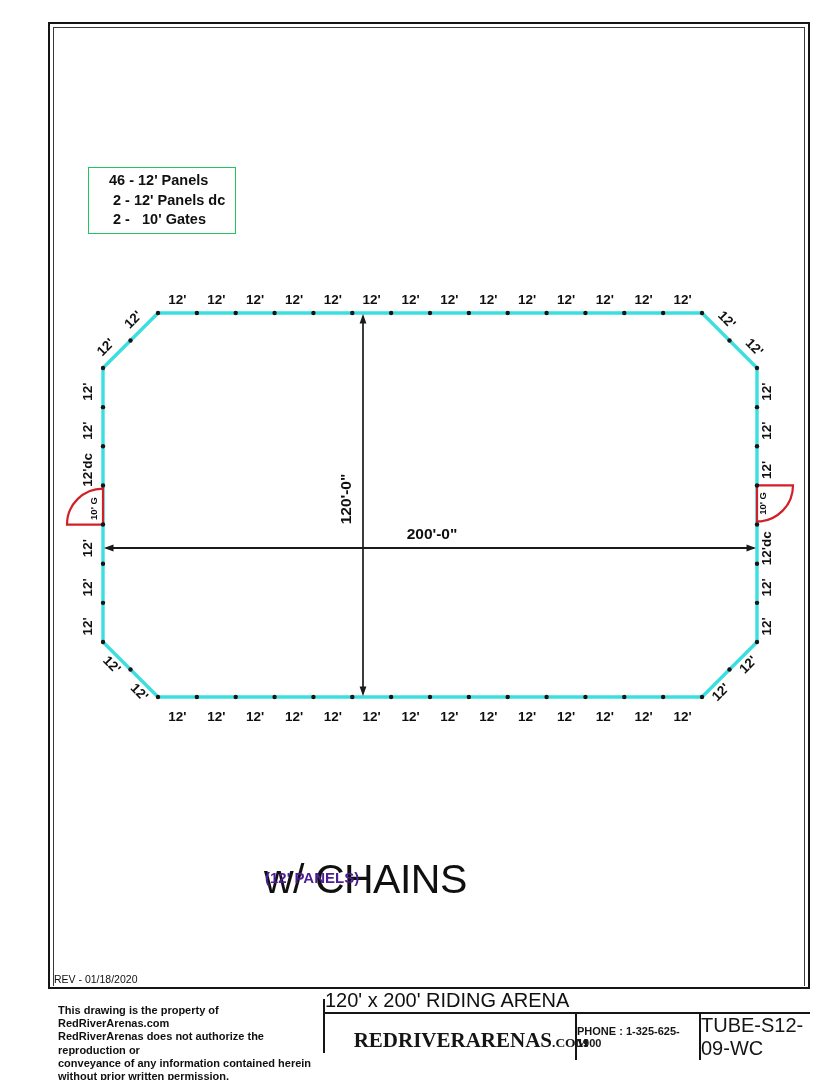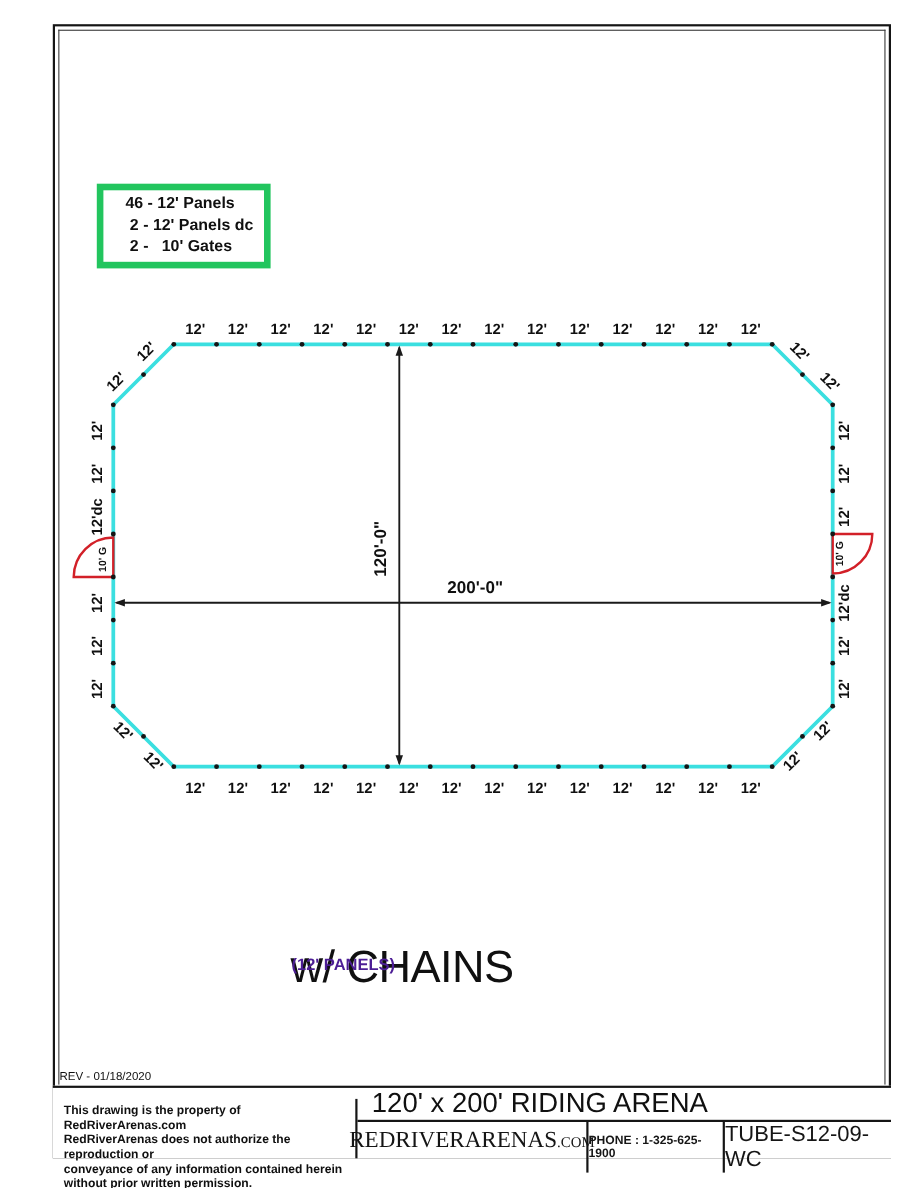--- a/index.html
+++ b/index.html
@@ -4,38 +4,38 @@
 <style>
   html,body{margin:0;padding:0;background:#fff;}
   #page{position:relative;width:835px;height:1080px;background:#ffffff;overflow:hidden;
         font-family:"Liberation Sans",sans-serif;color:#151515;}
   .outer-border{position:absolute;left:48px;top:22px;width:758px;height:1027px;
         border:2px solid #151515;}
   .inner-border{position:absolute;left:53px;top:27px;width:750px;height:958px;
         border:1px solid #3a3a3a;border-bottom:none;}
   #arena-svg{position:absolute;left:0;top:0;}
   .legend-box{position:absolute;left:88px;top:167px;width:146px;height:62px;
-        border:6px solid #22c55e;background:#fff;padding-top:3px;}
+        border:1px solid #22c55e;background:#fff;padding-top:3px;}
   .legend-line{white-space:pre;font-size:14.5px;font-weight:600;line-height:19.5px;
         padding-left:20px;color:#101010;}
   .main-title{position:absolute;left:264px;font-size:41px;font-weight:400;
         letter-spacing:-0.5px;color:#101010;}
   .sub-title{position:absolute;left:265px;font-size:15px;font-weight:600;color:#4c1d95;}
   .rev-label{position:absolute;left:54px;top:973px;font-size:10.5px;font-weight:400;color:#101010;}
   .titleblock{position:absolute;left:48px;top:987px;width:762px;height:66px;
         box-sizing:border-box;border-top:2px solid #151515;display:flex;background:#fff;}
   .tb-left{width:277px;box-sizing:border-box;border-right:2px solid #151515;
         padding:5px 6px 0 10px;margin-top:10px;}
   .tb-disclaimer-line{font-size:11px;font-weight:600;line-height:13.2px;color:#101010;}
   .tb-right{flex:1;display:flex;flex-direction:column;}
   .tb-right-top{height:43px;box-sizing:border-box;border-bottom:2px solid #151515;
-        display:flex;align-items:center;padding-left:13px;font-size:25px;color:#101010;}
+        display:flex;align-items:center;font-size:20px;color:#101010;}
   .tb-right-bottom{flex:1;display:flex;}
   .tb-brand{width:208px;display:flex;align-items:baseline;justify-content:center;
-        font-family:"Liberation Serif",serif;font-weight:400;padding-top:4px;}
+        font-family:"Liberation Serif",serif;font-weight:700;padding-top:14px;margin-left:42px;}
   .tb-brand-name{font-size:21px;}
   .tb-brand-tld{font-size:13.5px;}
   .tb-phone{width:124px;box-sizing:border-box;border-left:2px solid #151515;
         display:flex;align-items:center;justify-content:center;font-size:11px;font-weight:600;}
   .tb-part{flex:1;box-sizing:border-box;border-left:2px solid #151515;
         display:flex;align-items:center;justify-content:center;font-size:20px;}
 </style>
 </head>
 <body>
 

